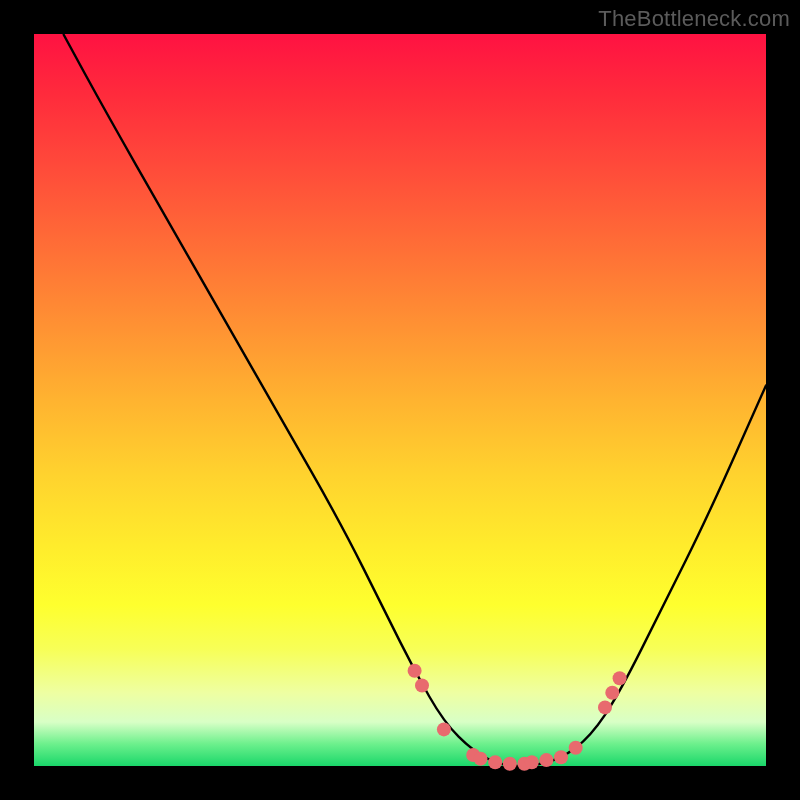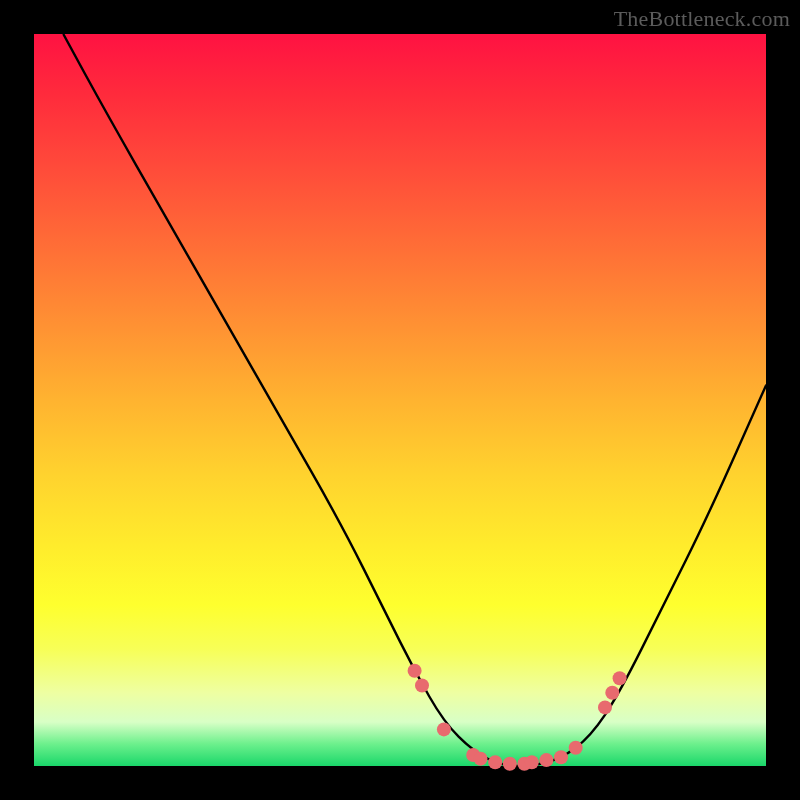--- a/index.html
+++ b/index.html
@@ -9,21 +9,20 @@
     height: 800px;
     background: #000;
     overflow: hidden;
     font-family: Arial, Helvetica, sans-serif;
   }
   .frame {
     position: absolute;
     left: 0; top: 0;
     width: 800px; height: 800px;
     background: #000;
-    font-family: Liberation Serif, serif;
   }
   .plot {
     position: absolute;
     left: 34px;
     top: 34px;
     width: 732px;
     height: 732px;
     
     background: linear-gradient(
       to bottom,

